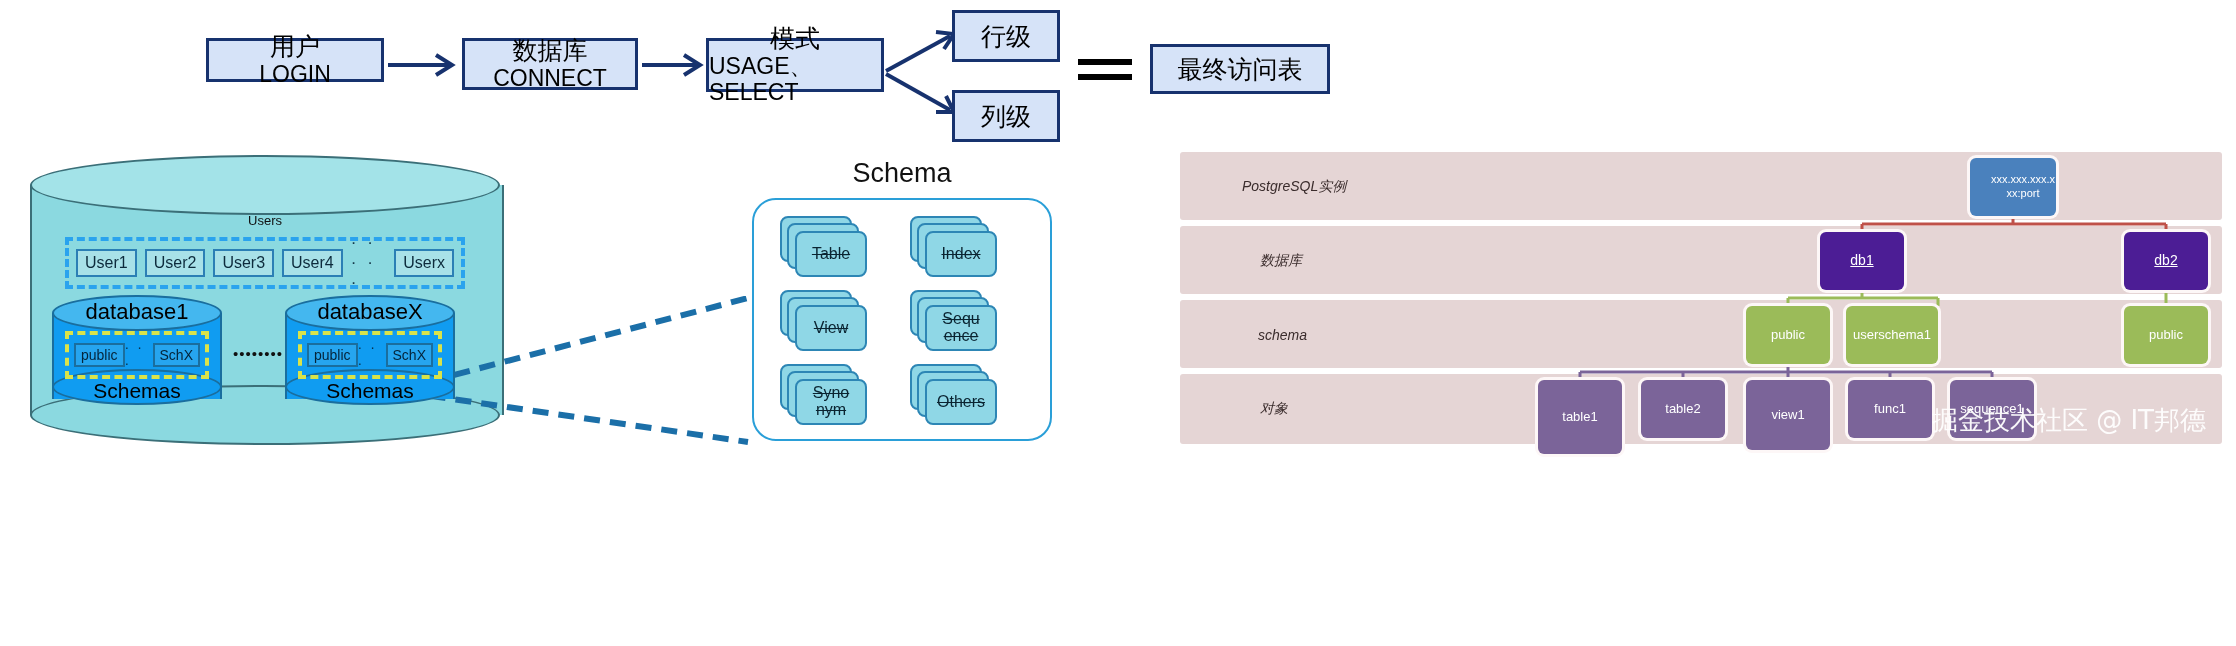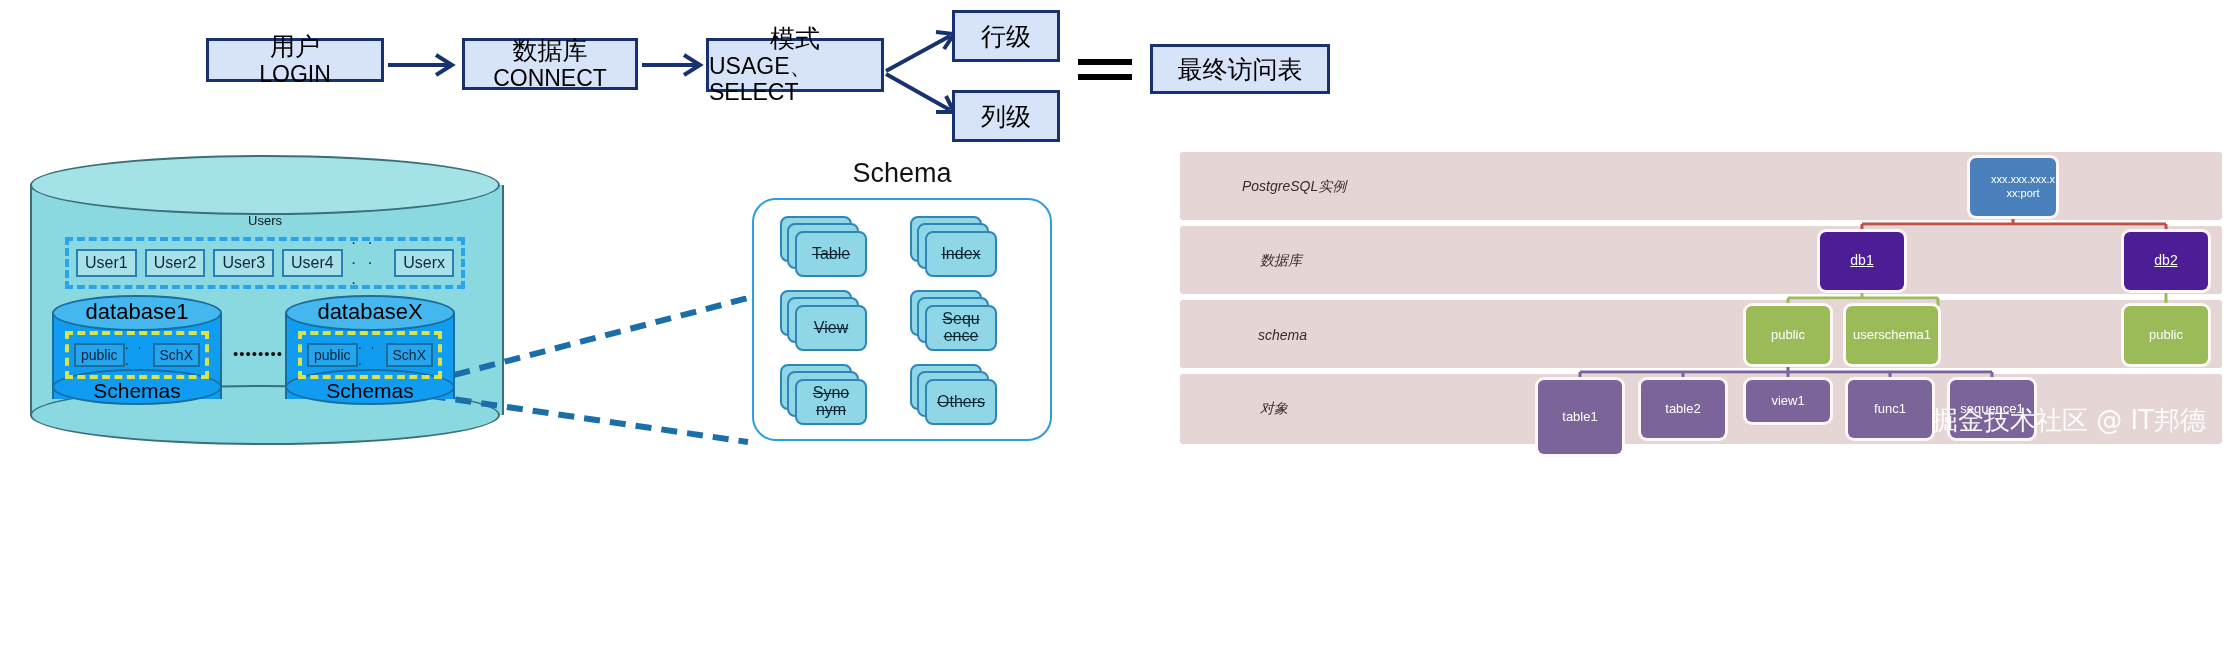--- a/index.html
+++ b/index.html
@@ -260,18 +260,18 @@
 
   <div class="node db" style="left:640px;top:80px;width:84px;height:58px;">db1</div>
   <div class="node db" style="left:944px;top:80px;width:84px;height:58px;">db2</div>
 
   <div class="node sch" style="left:566px;top:154px;width:84px;height:58px;">public</div>
   <div class="node sch" style="left:666px;top:154px;width:92px;height:58px;">userschema1</div>
   <div class="node sch" style="left:944px;top:154px;width:84px;height:58px;">public</div>
 
   <div class="node obj" style="left:358px;top:228px;width:84px;height:74px;">table1</div>
   <div class="node obj" style="left:461px;top:228px;width:84px;height:58px;">table2</div>
-  <div class="node obj" style="left:566px;top:228px;width:84px;height:42px;">view1</div>
+  <div class="node obj" style="left:566px;top:228px;width:84px;height:70px;">view1</div>
   <div class="node obj" style="left:668px;top:228px;width:84px;height:58px;">func1</div>
   <div class="node obj" style="left:770px;top:228px;width:84px;height:58px;">sequence1</div>
 
   <div class="watermark">掘金技术社区 @ IT邦德</div>
 </div>
 
 </body></html>

